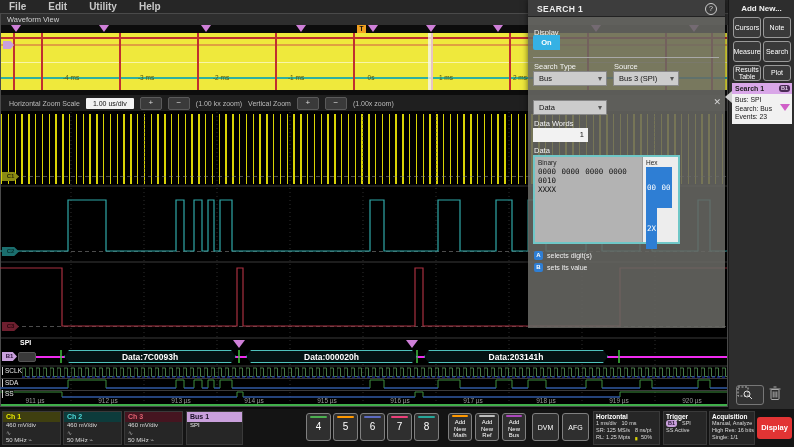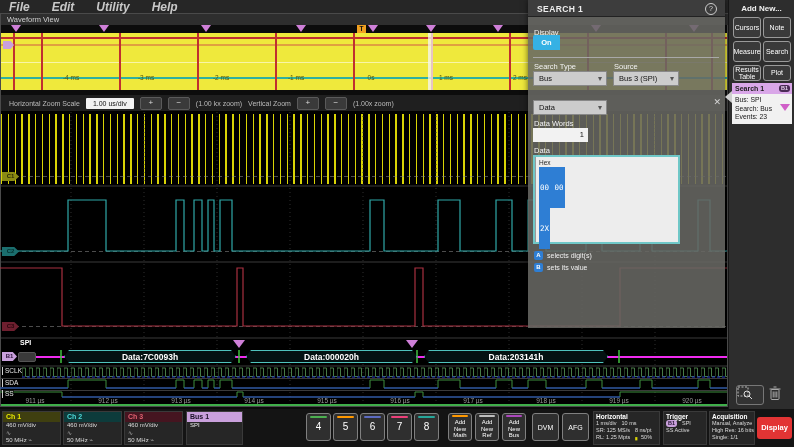--- a/index.html
+++ b/index.html
@@ -1,21 +1,21 @@
 <!DOCTYPE html>
 <html><head>
 <meta charset="utf-8">
 <style>
   html,body{margin:0;padding:0;background:#000;}
   #stage{position:relative;width:794px;height:447px;background:#0a0a0a;overflow:hidden;
          font-family:"Liberation Sans",sans-serif;-webkit-font-smoothing:antialiased;}
   .abs{position:absolute;}
   
   #menubar{left:0;top:0;width:794px;height:13px;background:#262626;display:flex;align-items:center;gap:22px;padding-left:9px;z-index:8;}
-  .menu-item{font-size:12px;font-weight:bold;color:#c8c8c8;font-style:italic;}
+  .menu-item{font-size:10px;font-weight:bold;color:#c8c8c8;}
   
   #wavewin{left:0;top:13px;width:728px;height:394px;background:#111;border:1px solid #4a4a4a;box-sizing:border-box;}
   #wintitle{left:1px;top:14px;width:726px;height:11px;background:#2e2e2e;color:#cfcfcf;font-size:7.5px;line-height:11px;padding-left:6px;}
   
   #overview{left:1px;top:25px;width:726px;height:70px;background:#0c0c0c;overflow:hidden;}
   .ov-yellow{position:absolute;left:0;top:8px;width:726px;height:57px;background:#efe93c;}
   .ov-hline{position:absolute;left:0;width:726px;}
   .ov-vline{position:absolute;top:8px;width:2px;height:57px;background:#c03030;}
   .ov-tri{position:absolute;top:0;width:0;height:0;border-left:5px solid transparent;border-right:5px solid transparent;border-top:7px solid #cf7fd8;}
   .ov-tick{position:absolute;top:49px;transform:translateX(-50%);font-size:6.5px;color:#55530f;}
@@ -255,20 +255,27 @@
     <div class="sp-drop" style="left:5px;top:71px;width:74px;">Bus</div>
     <span class="sp-label" style="left:86px;top:62px;">Source</span>
     <div class="sp-drop" style="left:85px;top:71px;width:66px;">Bus 3 (SPI)</div>
     <span class="sp-label" style="left:6px;top:91px;margin-top:16px;">Mark On</span>
     <div class="sp-drop" style="left:5px;top:100px;width:74px;">Data</div>
     <span id="sp-close">✕</span>
     <span class="sp-label" style="left:6px;top:119px;">Data Words</span>
     <div id="sp-input">1</div>
     <span class="sp-label" style="left:6px;top:146px;">Data</span>
     <div id="databox">
+      <div class="bin">
+        <div class="db-h">Binary</div>
+        <div class="db-v">
+          <div>0000 0000 0000 0000 0010</div>
+          <div>XXXX</div>
+        </div>
+      </div>
       <div class="hex">
         <div class="db-h">Hex</div>
         <div class="db-v">
           <div><span class="hex-sel">00 00</span></div>
           <div><span class="hex-sel">2X</span></div>
         </div>
       </div>
     </div>
     <div class="hintrow" style="left:6px;top:251px;">
       <span class="keybadge">A</span>

